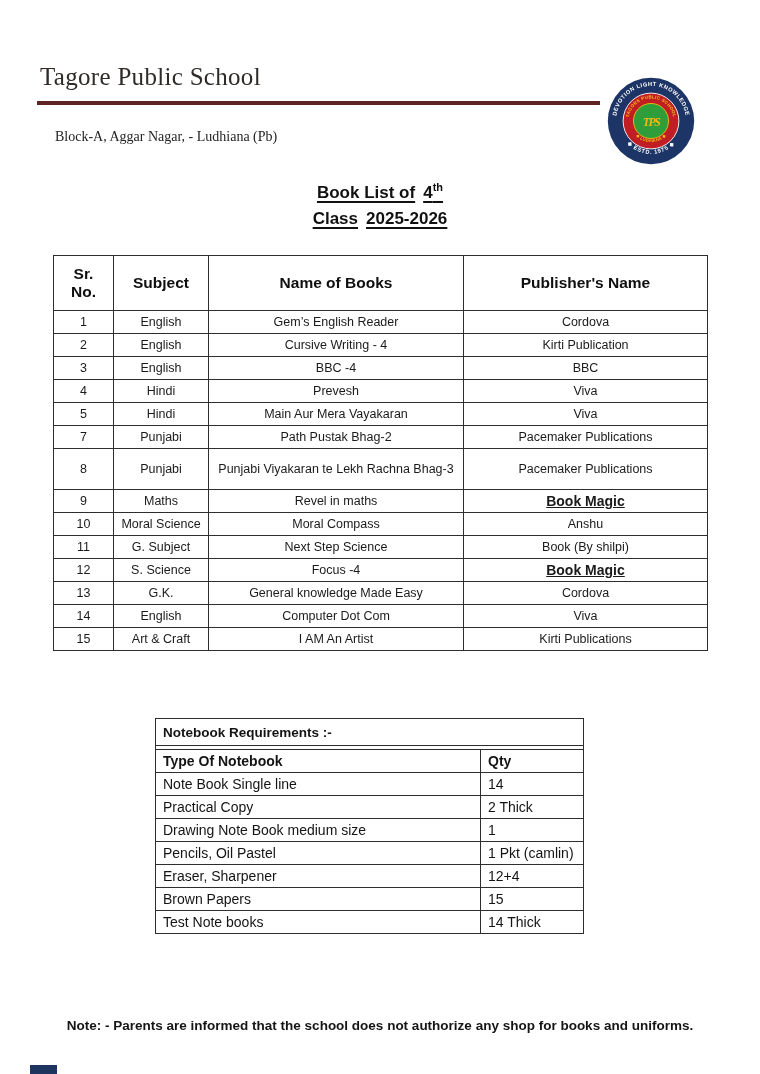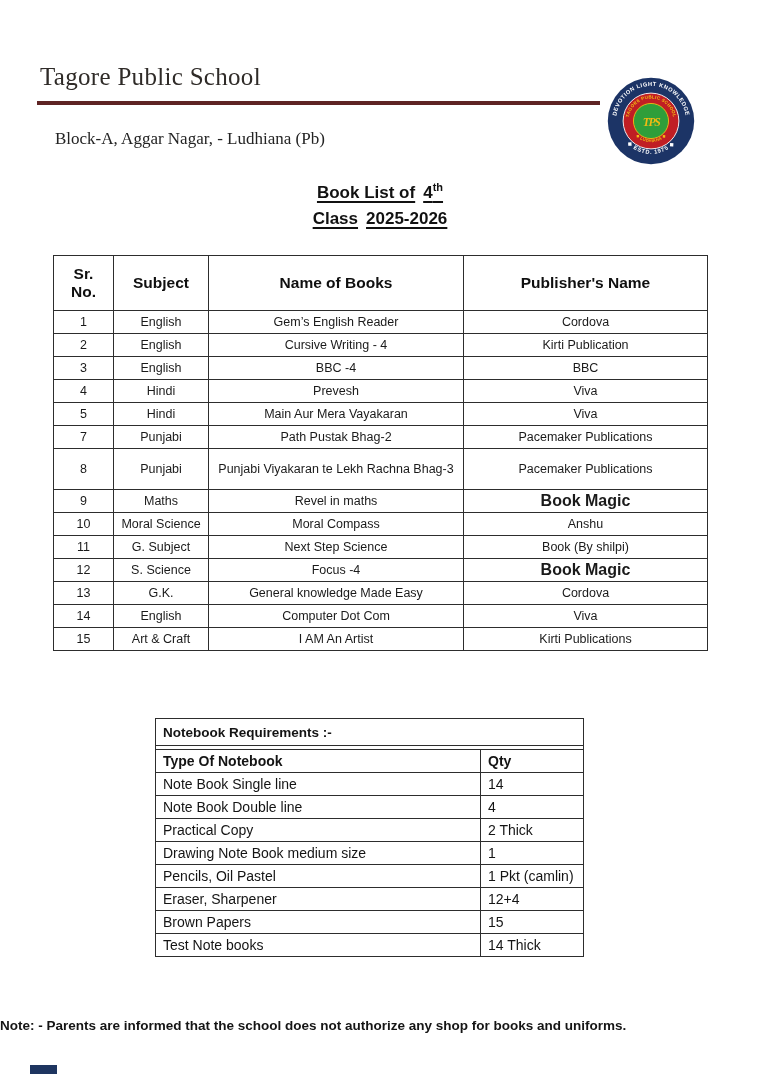--- a/index.html
+++ b/index.html
@@ -13,21 +13,21 @@
     font-family:"Liberation Serif", serif; font-size:25px; color:#2f2b28;
     letter-spacing:0.3px;
   }
   .rule {
     position:absolute; left:37px; top:101px; width:563px; height:4px;
     background:#5e2424;
   }
   .logo { position:absolute; left:606px; top:76px; width:90px; height:90px; }
   .address {
     position:absolute; left:55px; top:129px;
-    font-family:"Liberation Serif", serif; font-size:17px; color:#232323;
+    font-family:"Liberation Serif", serif; font-size:14px; color:#232323;
   }
   .doc-title {
     position:absolute; left:0; width:760px; text-align:center;
     font-weight:bold; font-size:17px; color:#111;
   }
   .doc-title .u {
     text-decoration:underline; text-decoration-thickness:2px; text-underline-offset:3px;
   }
   #title-line1 { top:181px; }
   #title-line2 { top:209px; }
@@ -39,37 +39,37 @@
     position:absolute; left:53px; top:255px; width:654px;
     table-layout:fixed;
   }
   .book-table th, .book-table td {
     border:1px solid #2d2d2d; text-align:center; vertical-align:middle;
     padding:1px 4px; overflow:hidden;
   }
   .book-table th { font-size:15.5px; height:52px; color:#0f0f0f; }
   .book-table td { font-size:12.5px; height:20px; color:#1a1a1a; }
   .book-table tr.tall td { height:38px; }
-  .book-table td.bold { font-weight:bold; font-size:16px; }
+  .book-table td.bold { font-weight:bold; font-size:14px;text-decoration:underline; }
   .th-sr { white-space:pre-line; }
 
   .nb-table {
     position:absolute; left:155px; top:718px; width:428px;
     table-layout:fixed;
   }
   .nb-table td {
     border:1px solid #2d2d2d; padding:2px 7px; height:18px;
     font-size:14px; text-align:left; vertical-align:middle; color:#141414;
   }
   .nb-title td { font-weight:bold; font-size:13.5px; height:22px; }
   .nb-spacer td { height:3px; padding:0; }
   .nb-head td { font-weight:bold; }
 
   .note {
-    position:absolute; left:0; top:1018px; width:760px; 
+    position:absolute; left:0; top:1018px; width:760px; text-align:center;
     font-weight:bold; font-size:13.5px; color:#151515;
   }
   .footer-bar {
     position:absolute; left:30px; top:1065px; width:27px; height:9px;
     background:#1e3560;
   }
 </style>
 </head>
 <body>
 
@@ -245,24 +245,20 @@
       <td>Qty</td>
     </tr>
   </tbody>
   <tbody>
 
       <tr>
         <td>Note Book Single line</td>
         <td>14</td>
       </tr>
 
-      <tr>
-        <td>Note Book Double line</td>
-        <td>4</td>
-      </tr>
 
       <tr>
         <td>Practical Copy</td>
         <td>2 Thick</td>
       </tr>
 
       <tr>
         <td>Drawing Note Book medium size</td>
         <td>1</td>
       </tr>

